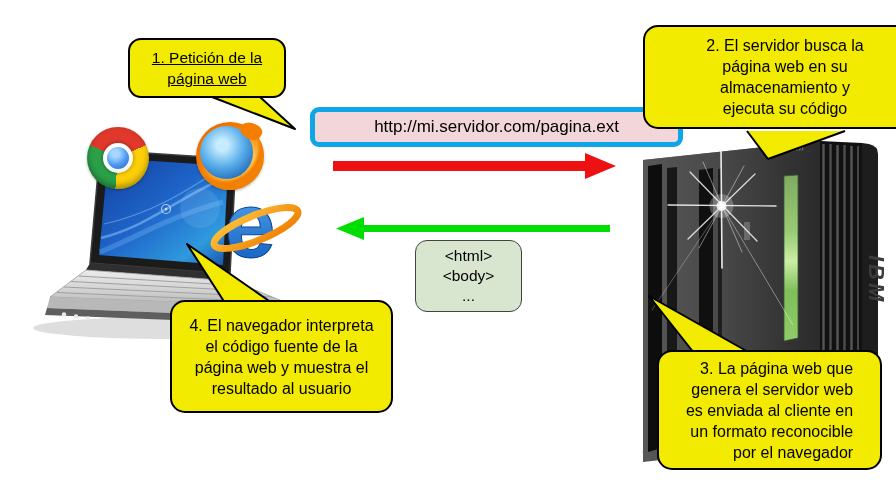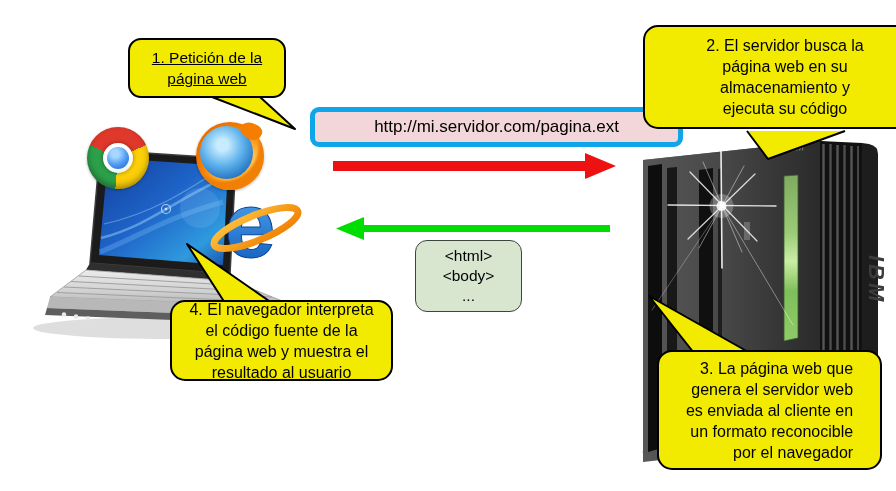--- a/index.html
+++ b/index.html
@@ -16,21 +16,21 @@
     display:flex;align-items:center;justify-content:center;text-align:center;}
   .bubble{
     background:var(--bubble_fill,#f2eb00);
     border:2px solid var(--bubble_border,#000000);
     border-radius:15px;font-size:16px;line-height:21px;
   }
   .bubble-text,.box-text{white-space:pre-line;}
   #bubble1{left:128px;top:38px;width:158px;height:60px;font-size:15.5px;border-radius:13px;text-decoration:underline;}
   #bubble2{left:643px;top:25px;width:284px;height:104px;}
   #bubble3{left:657px;top:350px;width:225px;height:120px;text-align:right;}
-  #bubble4{left:170px;top:300px;width:223px;height:81px;align-items:center;}
+  #bubble4{left:170px;top:300px;width:223px;height:113px;align-items:center;}
   #urlbox{
     left:310px;top:107px;width:373px;height:40px;
     background:var(--request_box_fill,#f2d6da);
     border:5px solid #0ea5e9;border-radius:9px;font-size:17px;
   }
   #codebox{
     left:415px;top:240px;width:107px;height:72px;
     background:var(--response_box_fill,#d8e6d0);
     border:1.5px solid #3e463c;border-radius:12px;
     font-size:15.5px;line-height:20px;

